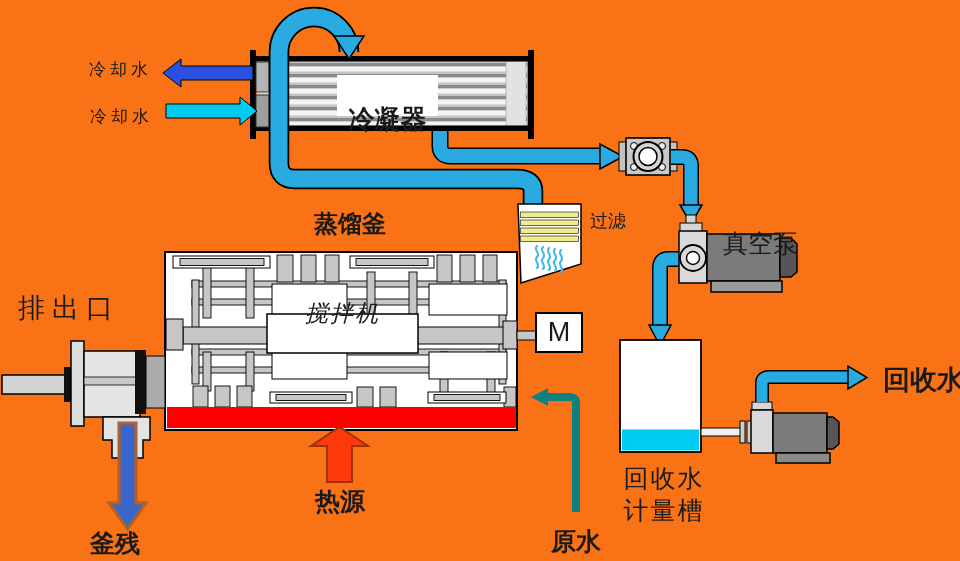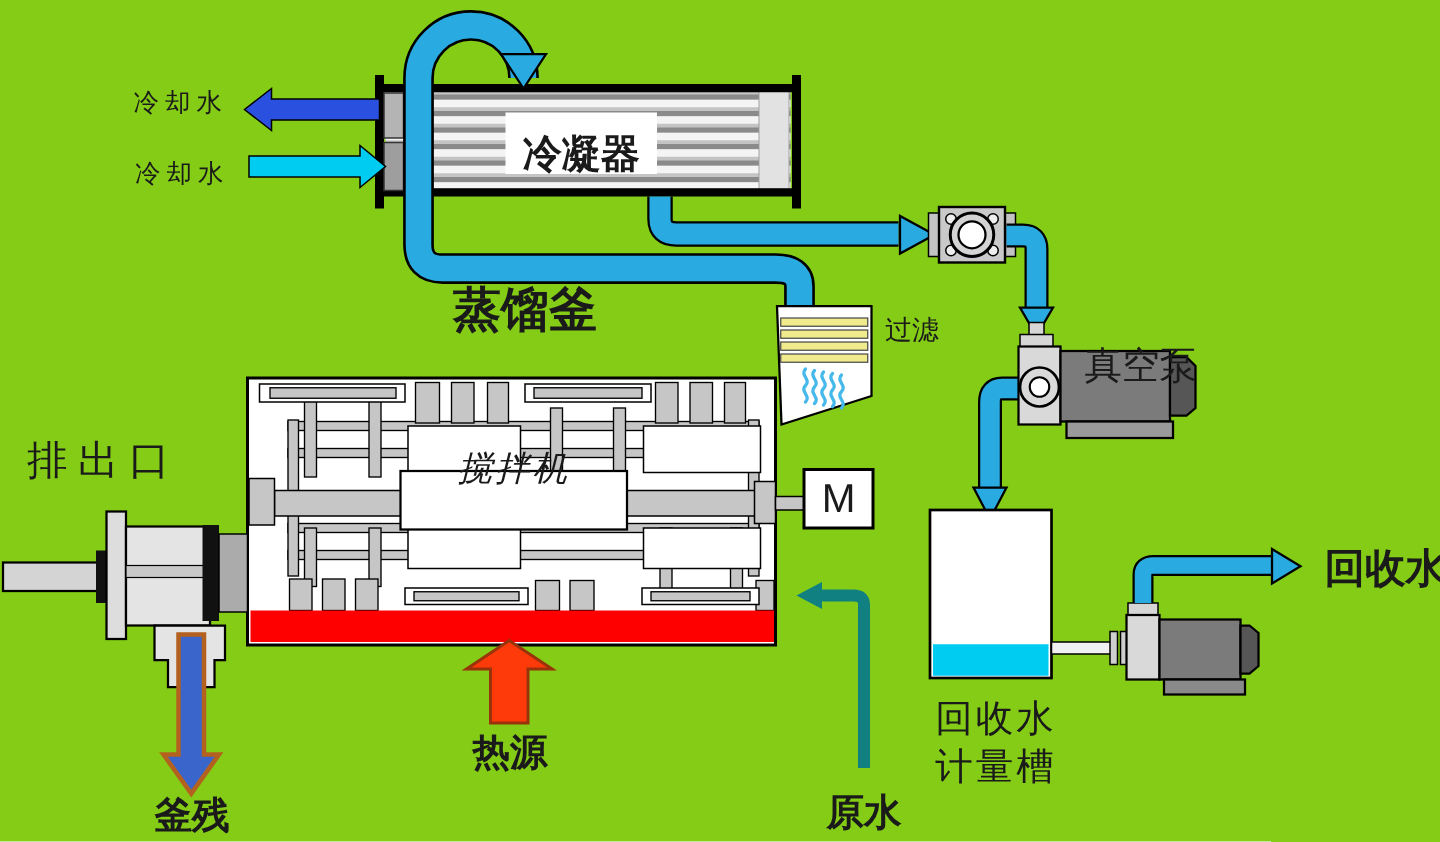--- a/index.html
+++ b/index.html
@@ -1,16 +1,16 @@
 <!DOCTYPE html>
 <html><head>
 <meta charset="utf-8">
 <style>
   html,body{margin:0;padding:0;background:#fff;}
-  .stage{position:relative;width:960px;height:561px;background:#84cc16;overflow:hidden;
+  .stage{position:relative;width:960px;height:561px;background:#f97316;overflow:hidden;
          font-family:"DejaVu Serif",serif;}
   .stage svg{position:absolute;left:0;top:0;}
   .lbl{position:absolute;color:#1a1a1a;white-space:nowrap;line-height:1.1;}
   .lbl.center{text-align:center;display:flex;align-items:center;justify-content:center;white-space:normal;}
   .heavy{font-weight:bold;}
   .sans{font-family:"Liberation Sans",sans-serif;}
 </style>
 </head>
 <body>
 
@@ -219,26 +219,26 @@
   </g>
 
   <g>
     <polygon points="163,73 181,59 181,66 253,66 253,80 181,80 181,87" fill="#2a50e0" stroke="#000" stroke-width="1"></polygon>
     <polygon points="166,104 240,104 240,97 257,111 240,125 240,118 166,118" fill="#00ccf2" stroke="#000" stroke-width="1"></polygon>
   </g>
 </svg>
 
 <div class="lbl" style="left:89px;top:60px;font-size:17px;letter-spacing:4px;">冷却水</div>
 <div class="lbl" style="left:90px;top:107px;font-size:17px;letter-spacing:4px;">冷却水</div>
-<div class="lbl center heavy" style="left:337px;top:75px;width:101px;height:56px;font-size:26px;">冷凝器</div>
-<div class="lbl center heavy" style="left:300px;top:192px;width:100px;height:30px;font-size:32px;">蒸馏釜</div>
+<div class="lbl center heavy" style="left:337px;top:91px;width:101px;height:56px;font-size:26px;">冷凝器</div>
+<div class="lbl center heavy" style="left:300px;top:209px;width:100px;height:30px;font-size:24px;">蒸馏釜</div>
 <div class="lbl" style="left:590px;top:211px;font-size:18px;">过滤</div>
 <div class="lbl" style="left:723px;top:193px;font-size:25px;margin-top:37px;">真空泵</div>
 <div class="lbl" style="left:18px;top:293px;font-size:27px;letter-spacing:7px;">排出口</div>
 <div class="lbl center" style="left:267px;top:302px;width:151px;height:24px;font-size:23px;letter-spacing:2px;font-style:italic;">搅拌机</div>
 <div class="lbl center sans" style="left:536px;top:313px;width:46px;height:39px;font-size:27px;">M</div>
 <div class="lbl center heavy" style="left:311px;top:488px;width:58px;height:28px;font-size:25px;">热源</div>
-<div class="lbl center heavy" style="left:99px;top:530px;width:58px;height:28px;font-size:25px;">釜残</div>
+<div class="lbl center heavy" style="left:86px;top:530px;width:58px;height:28px;font-size:25px;">釜残</div>
 <div class="lbl center heavy" style="left:546px;top:528px;width:60px;height:28px;font-size:25px;">原水</div>
 <div class="lbl heavy" style="left:883px;top:365px;font-size:27px;">回收水</div>
 <div class="lbl center" style="left:618px;top:464px;width:92px;height:30px;font-size:25px;letter-spacing:2px;">回收水</div>
 <div class="lbl center" style="left:618px;top:496px;width:92px;height:30px;font-size:25px;letter-spacing:2px;">计量槽</div>
 </div>
 
 </body></html>

